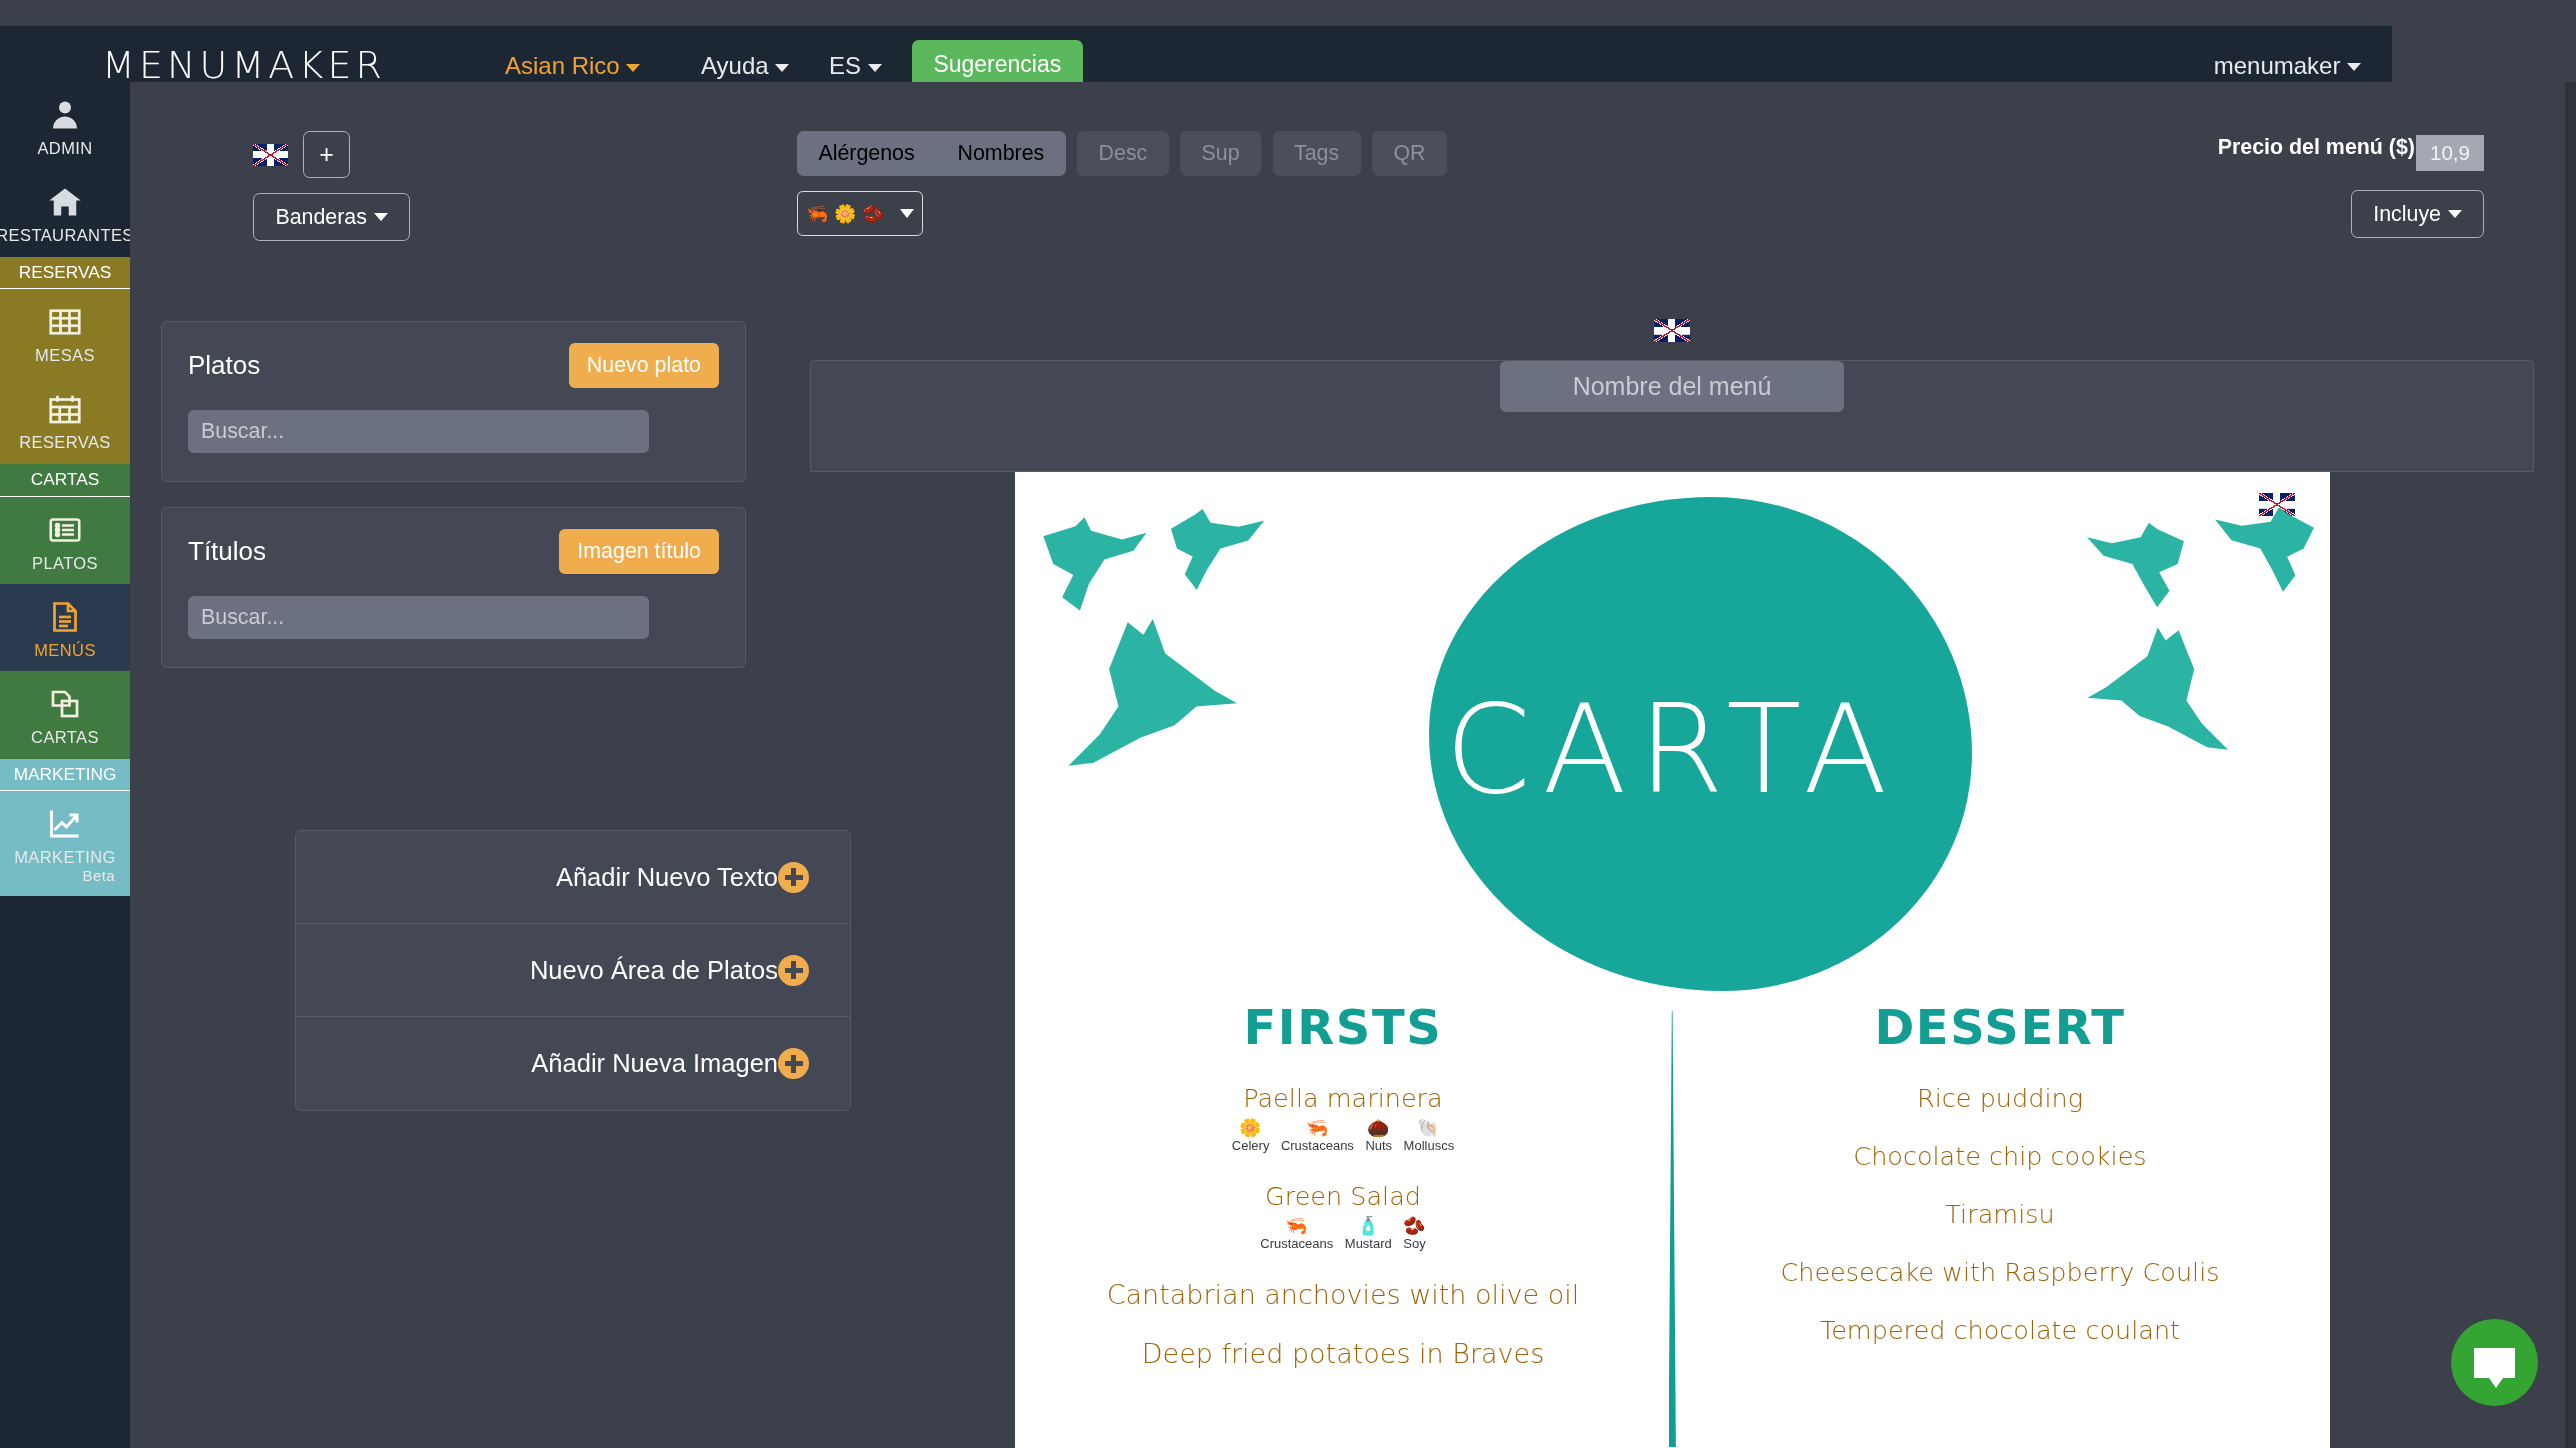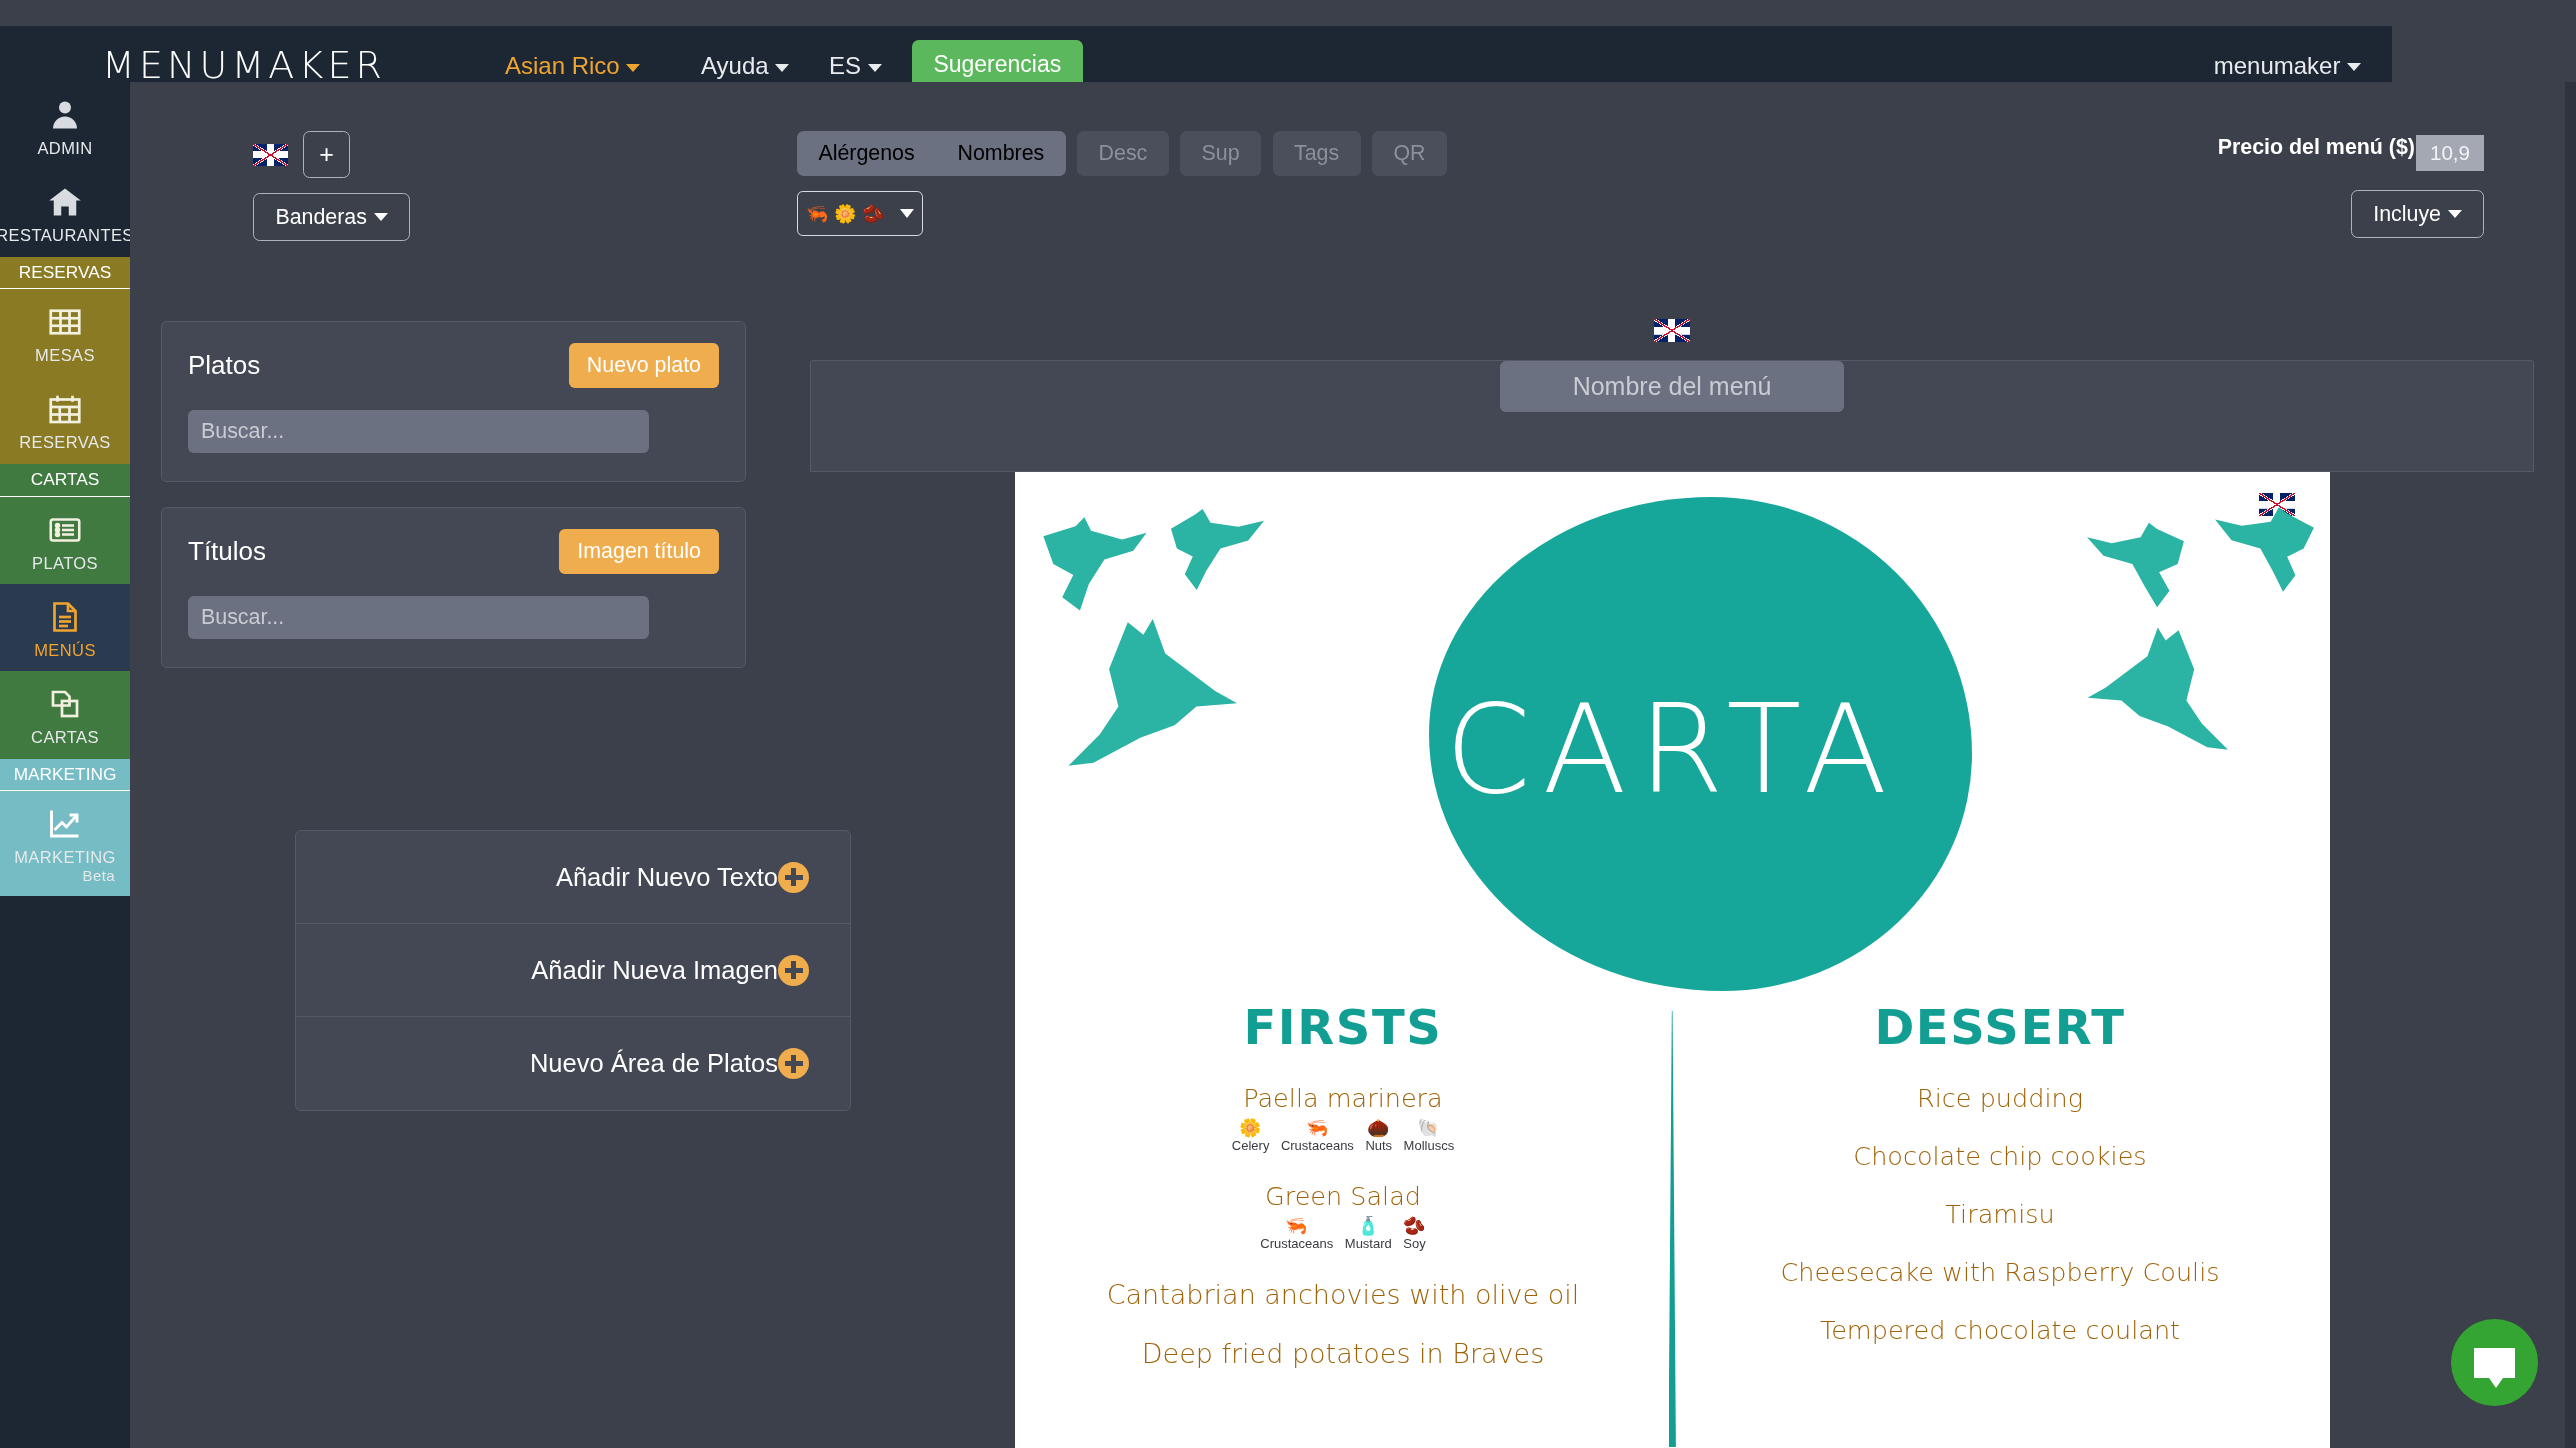--- a/index.html
+++ b/index.html
@@ -347,25 +347,25 @@
       <input class="search" placeholder="Buscar..." style="">
     </div>
   </div>
 
   <div id="actions">
     <div class="act-row">
       <span class="act-label">Añadir Nuevo Texto</span>
       <span class="plus-circle"></span>
     </div>
     <div class="act-row">
+      <span class="act-label">Nuevo Área de Platos</span>
+      <span class="plus-circle"></span>
+    </div>
+    <div class="act-row">
       <span class="act-label">Añadir Nueva Imagen</span>
-      <span class="plus-circle"></span>
-    </div>
-    <div class="act-row">
-      <span class="act-label">Nuevo Área de Platos</span>
       <span class="plus-circle"></span>
     </div>
   </div>
 
   <div id="canvas-wrap">
     <div id="canvas-flag">
       <span class="ukflag" style="width:36px;height:23px"></span>
     </div>
     <div id="name-bar">
       <input id="menu-name" placeholder="Nombre del menú" style="">

